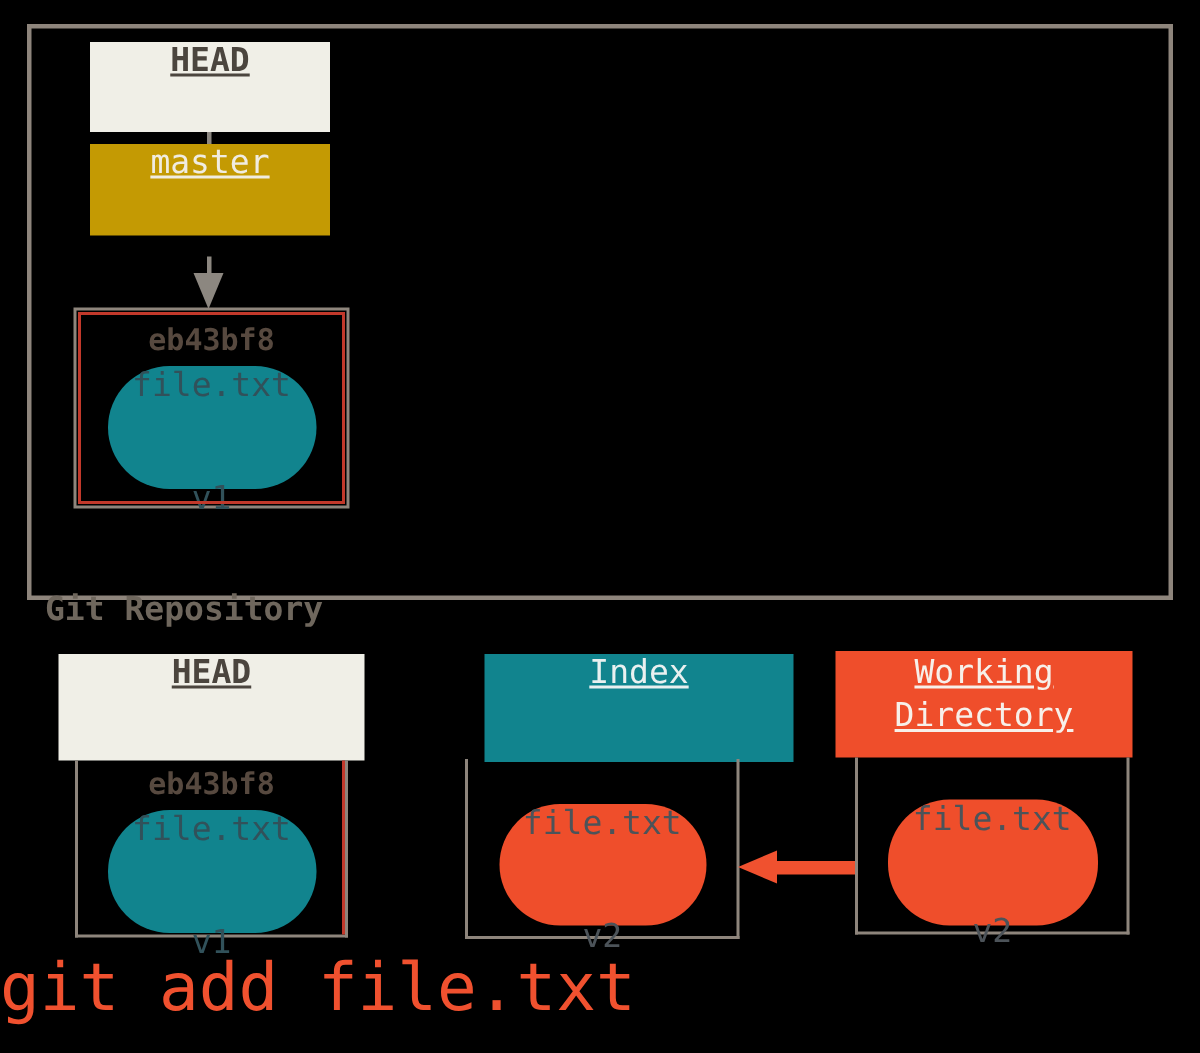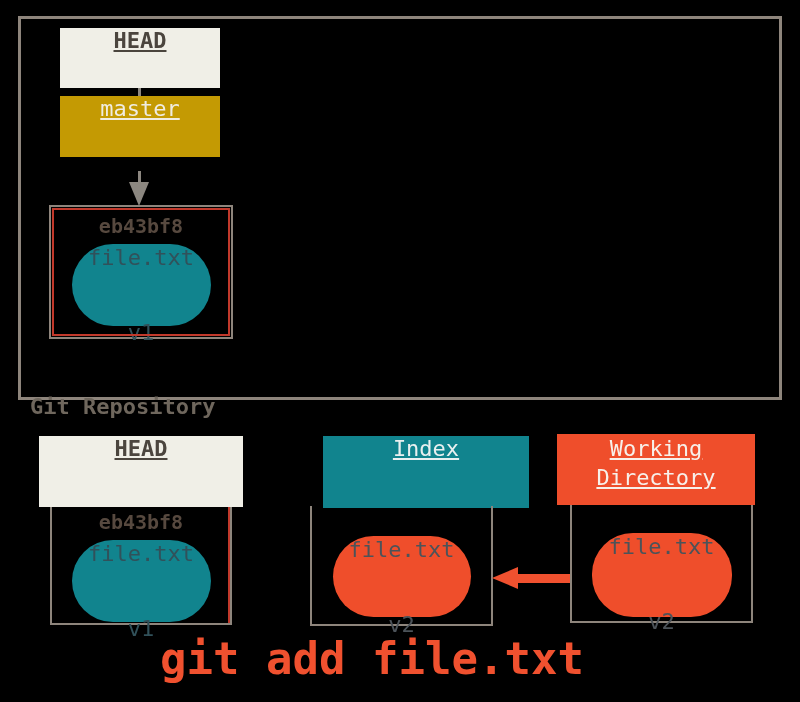--- a/index.html
+++ b/index.html
@@ -56,22 +56,22 @@
     border-top:24px solid var(--connector-gray);
   }
   .arrow-shaft{background:var(--caption-orange);}
   .tri-left{
     width:0;height:0;
     border-top:11.5px solid transparent;border-bottom:11.5px solid transparent;
     border-right:26px solid var(--caption-orange);
   }
   .repo-label{font-size:22px;font-weight:bold;color:var(--label-text);white-space:nowrap;}
   .caption{
-    left:0;width:744px;text-align:center;
-    font-size:44px;font-weight:bold;color:var(--caption-orange);white-space:nowrap;
+    left:0;width:744px;text-align:left;
+    font-size:44px;font-weight:normal;color:var(--caption-orange);white-space:nowrap;
   }
 </style>
 </head>
 <body>
 
 <div id="stage">
 
   <div class="abs frame" style="left:18px;top:16px;width:764px;height:384px;"></div>
 
   <div class="abs repo-label" style="left:30px;top:368px;margin-top:26px;">Git Repository</div>

